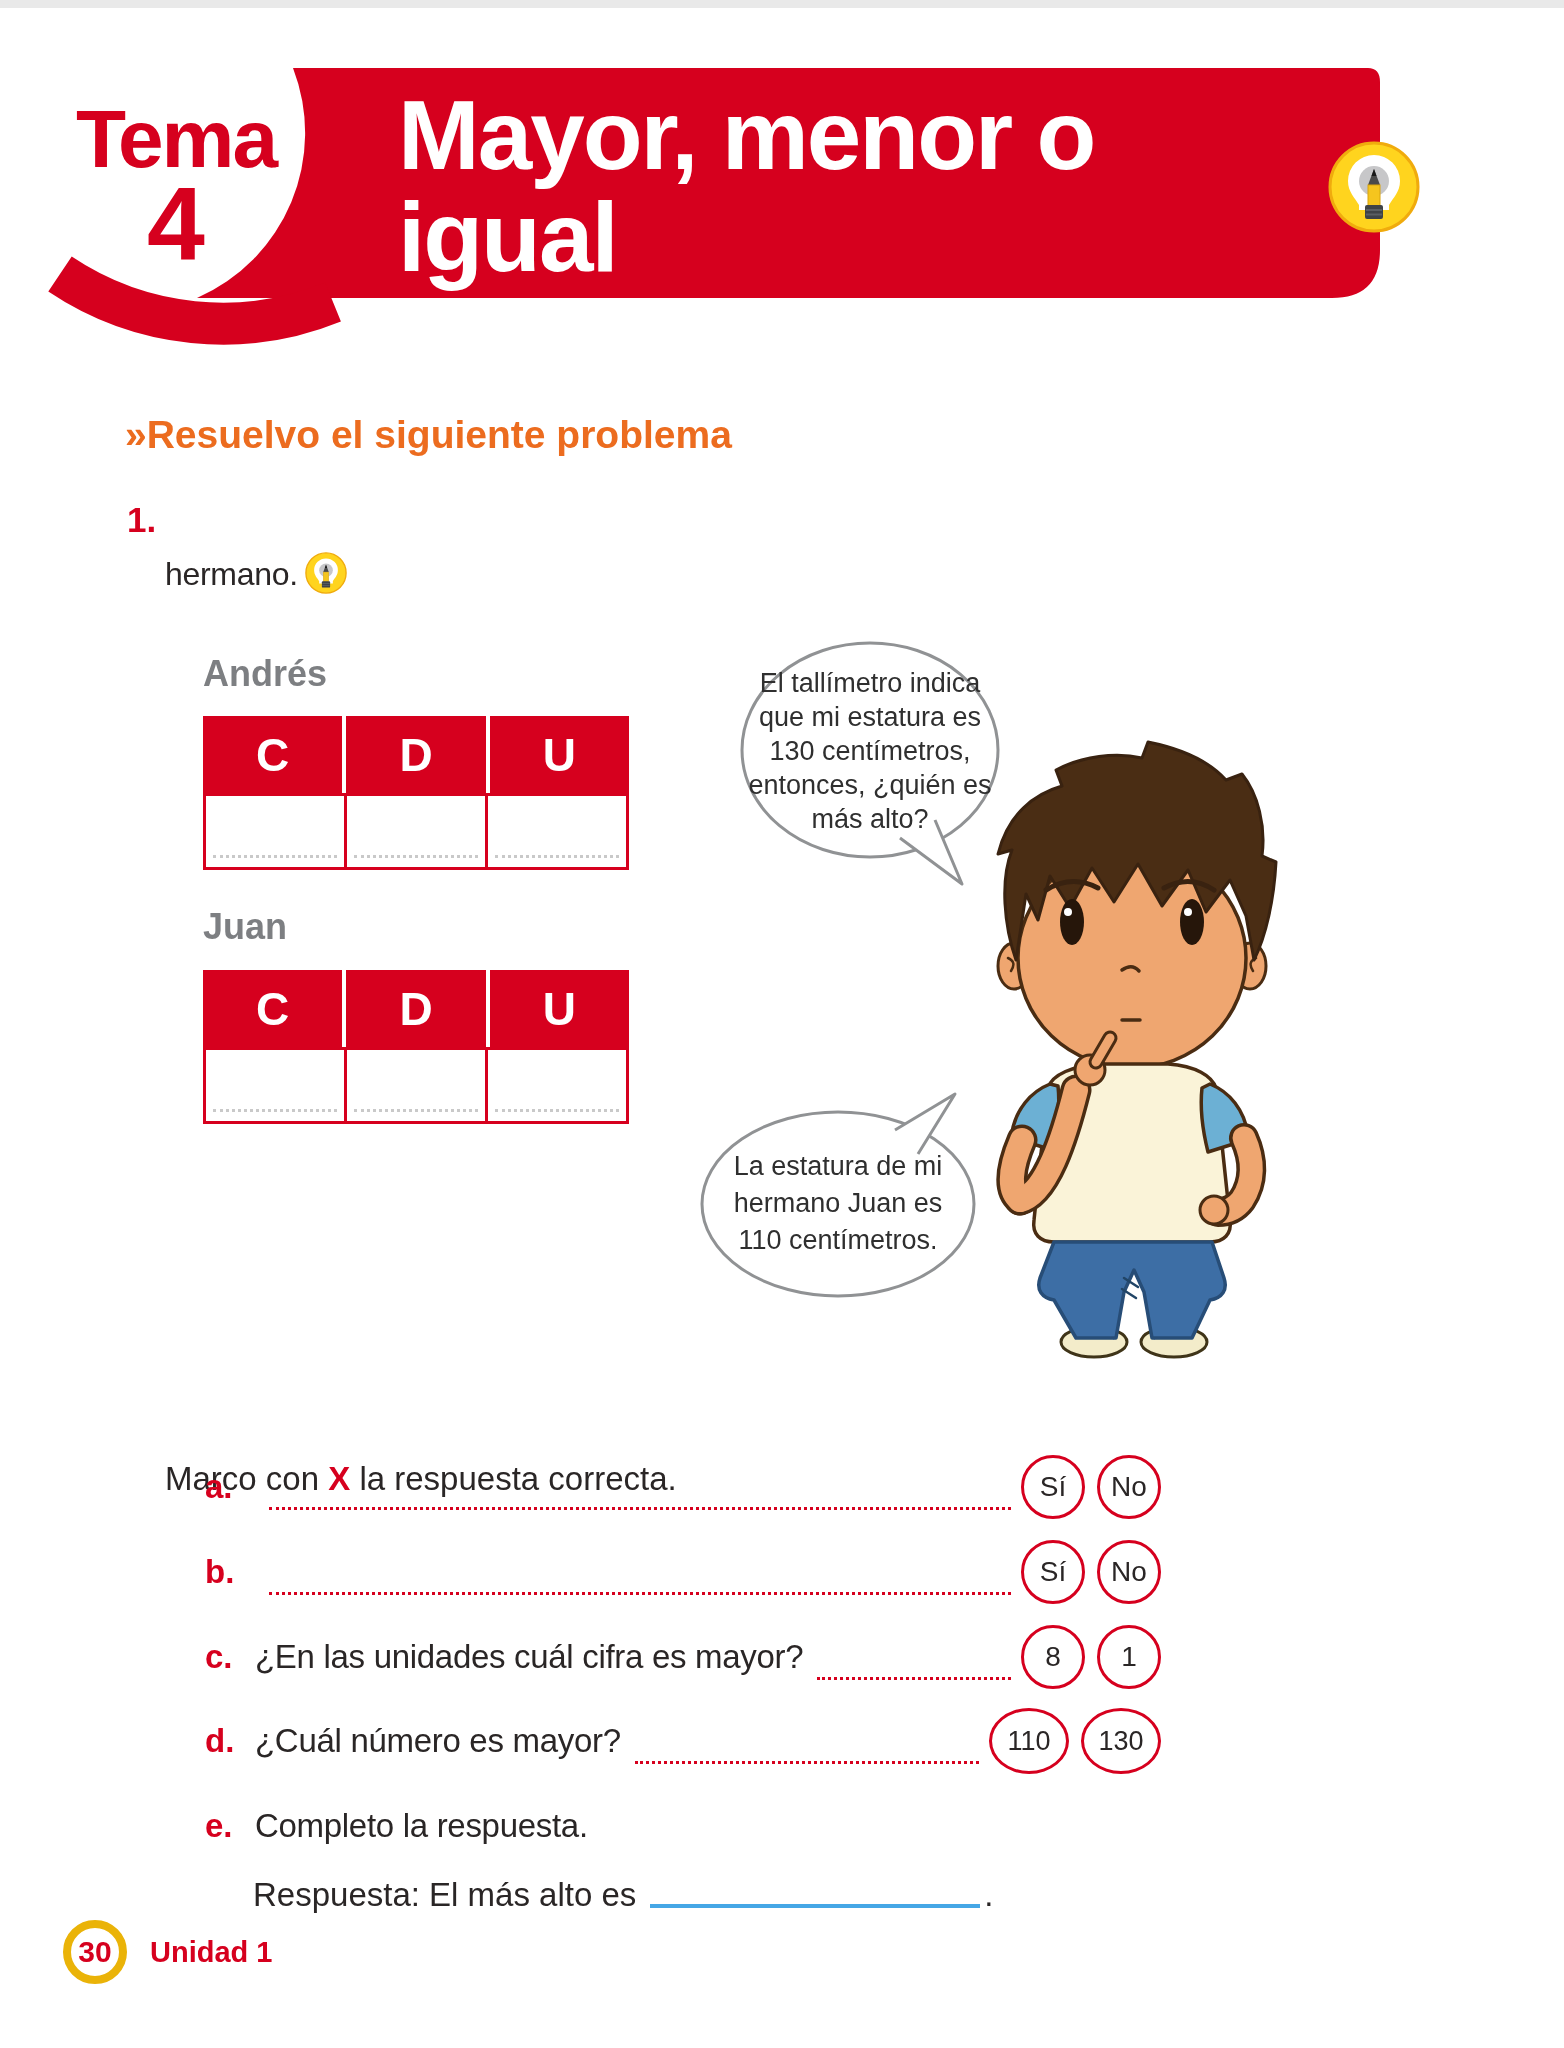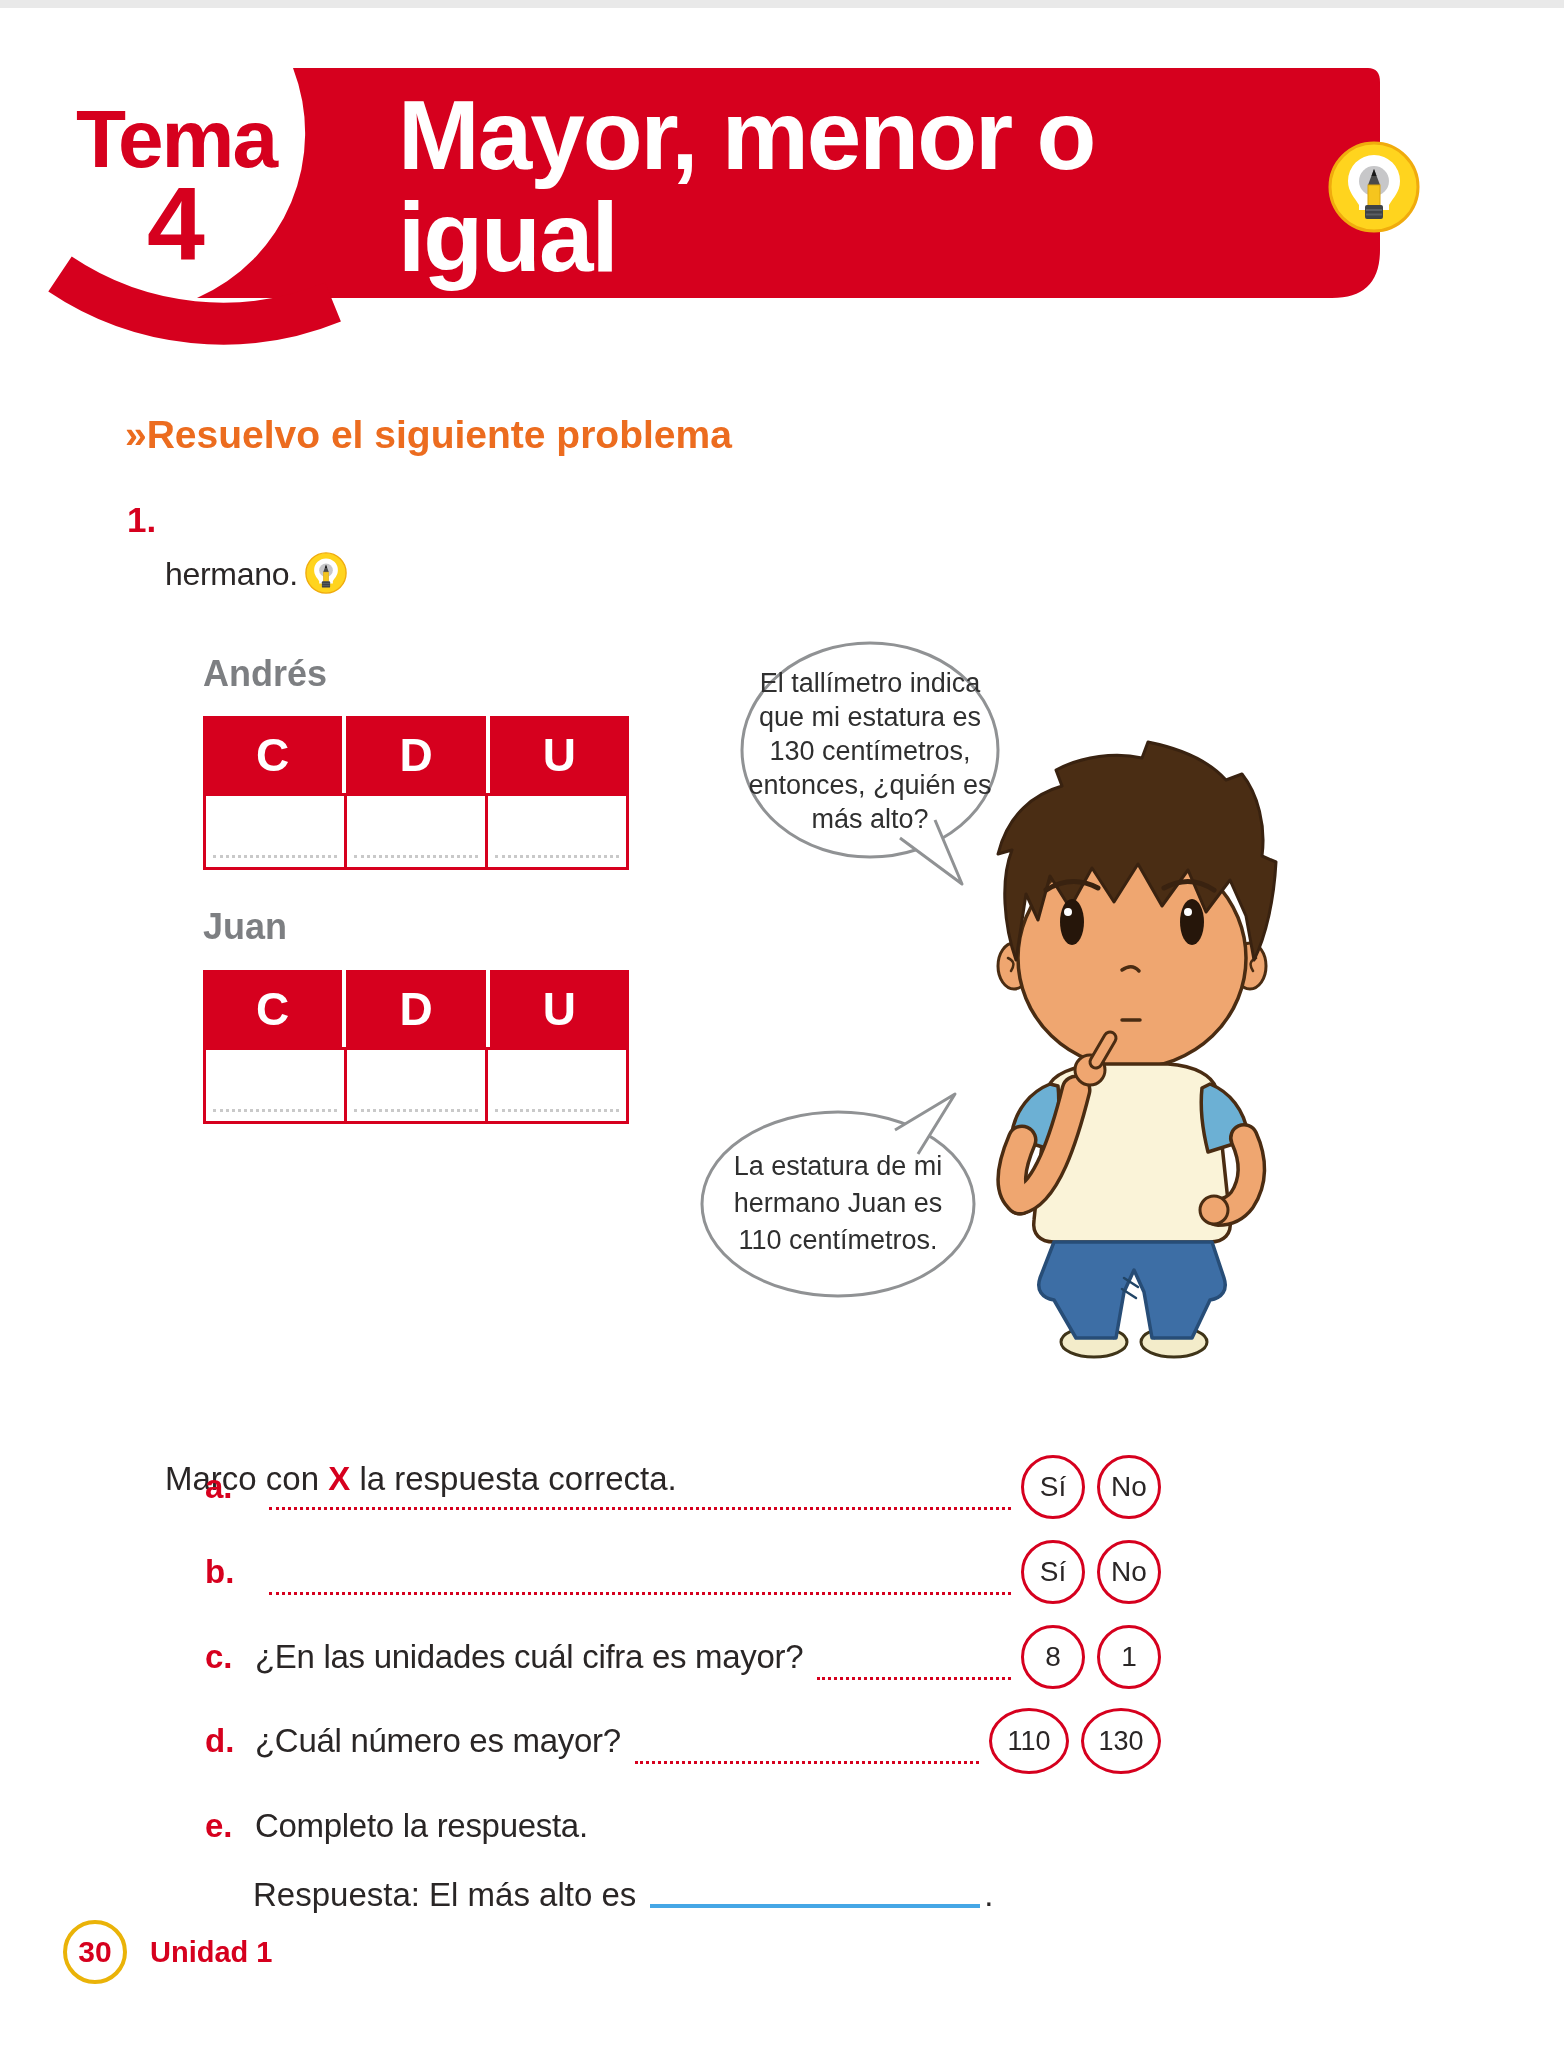--- a/index.html
+++ b/index.html
@@ -57,21 +57,21 @@
   .opt-circle { width:64px; height:64px; border:3px solid #d6001e; border-radius:50%;
     display:flex; align-items:center; justify-content:center;
     font-size:28px; color:#2a2626; box-sizing:border-box; background:#fff; }
   .opt-wide { width:80px; height:66px; font-size:27px; }
 
   .answer-row { left:253px; top:1868px; display:flex; align-items:flex-end; font-size:33px; }
   .answer-blank { display:inline-block; width:330px; height:0; margin:0 4px 6px 14px;
     border-bottom:4px solid #45a7e6; }
 
   
-  .page-badge { left:63px; top:1912px; width:64px; height:64px; border:4px solid #eab308;
+  .page-badge { left:63px; top:1912px; width:64px; height:64px; border:8px solid #eab308;
     border-radius:50%; box-sizing:border-box; display:flex; align-items:center;
     justify-content:center; font-size:30px; font-weight:bold; color:#d6001e; }
   .unit-label { left:150px; top:1928px; font-size:29px; font-weight:bold; color:#d6001e; }
 </style>
 </head>
 <body>
 
 <div class="page">
 
   <svg class="hdr-svg" width="1564" height="400" viewBox="0 0 1564 400">

